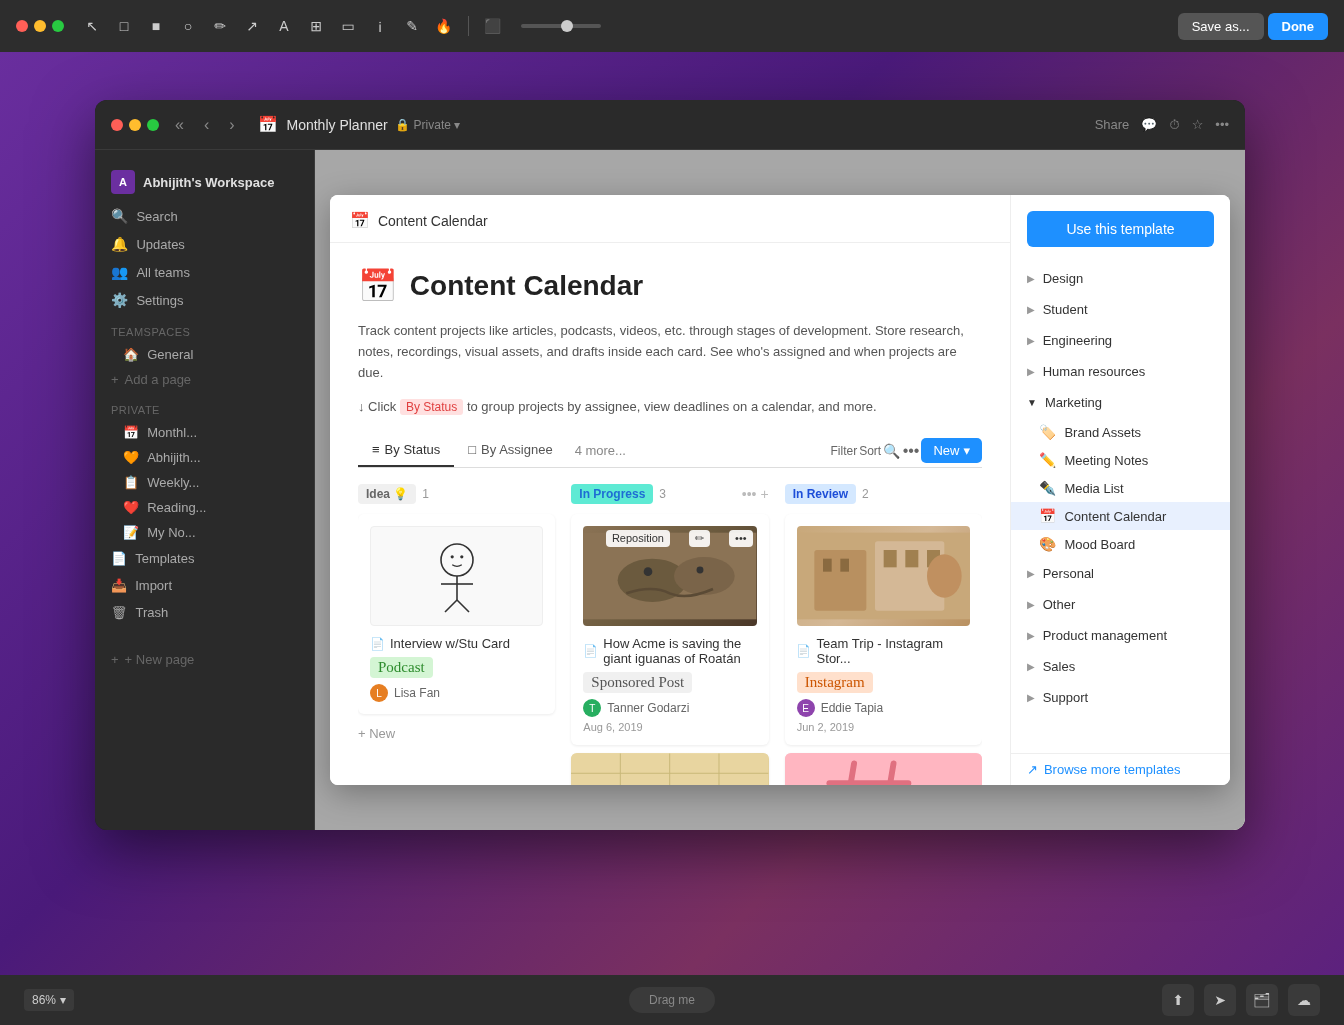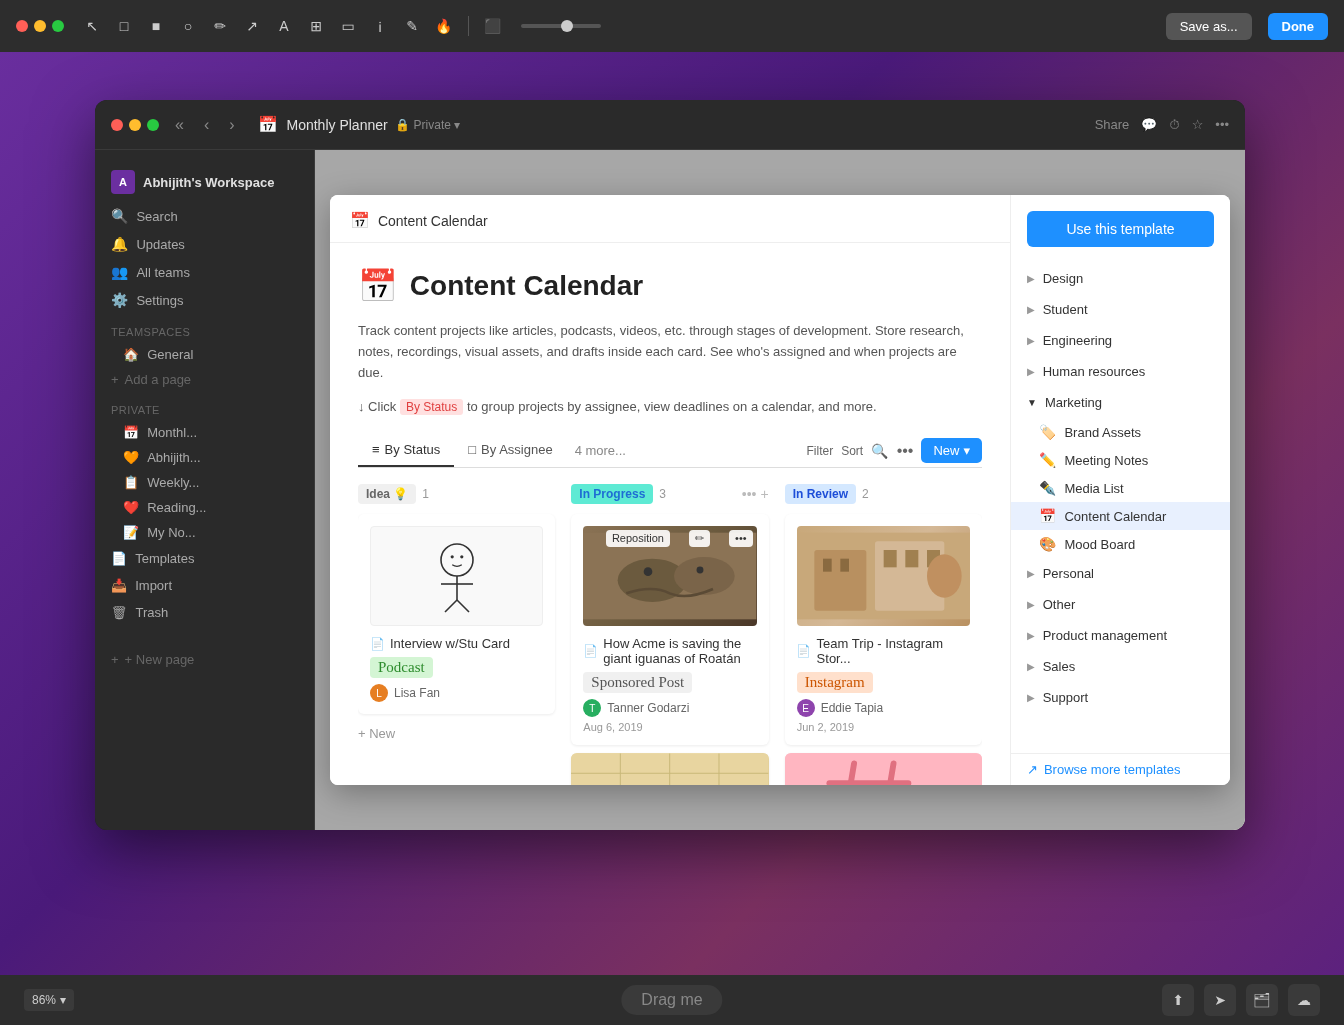--- a/index.html
+++ b/index.html
@@ -61,21 +61,21 @@
       height: 12px;
       background: #ccc;
       border-radius: 50%;
       position: absolute;
       top: -4px;
       left: 40px;
     }
     .toolbar-right {
       margin-left: auto;
       display: flex;
-      gap: 16px;
+      gap: 4px;
       align-items: center;
     }
     .btn-save-as {
       background: #555;
       color: #fff;
       border: none;
       border-radius: 6px;
       padding: 6px 14px;
       font-size: 13px;
       cursor: pointer;
@@ -335,21 +335,21 @@
     }
     .view-tab-more {
       color: #888;
       font-size: 13px;
       padding: 8px 8px;
     }
     .view-actions {
       margin-left: auto;
       display: flex;
       align-items: center;
-      gap: 8px;
+      gap: 2px;
     }
     .filter-btn {
       font-size: 12px;
       color: #666;
       cursor: pointer;
     }
     .sort-btn {
       font-size: 12px;
       color: #666;
       cursor: pointer;
@@ -579,21 +579,21 @@
       display: flex;
       align-items: center;
       gap: 4px;
       cursor: pointer;
     }
     .drag-me {
       background: #3a3a3a;
       border-radius: 20px;
       padding: 6px 20px;
       color: #888;
-      font-size: 16px;
+      font-size: 12px;
       position: absolute;
       left: 50%;
       transform: translateX(-50%);
     }
     .bottom-right-actions {
       margin-left: auto;
       display: flex;
       gap: 10px;
       align-items: center;
     }

